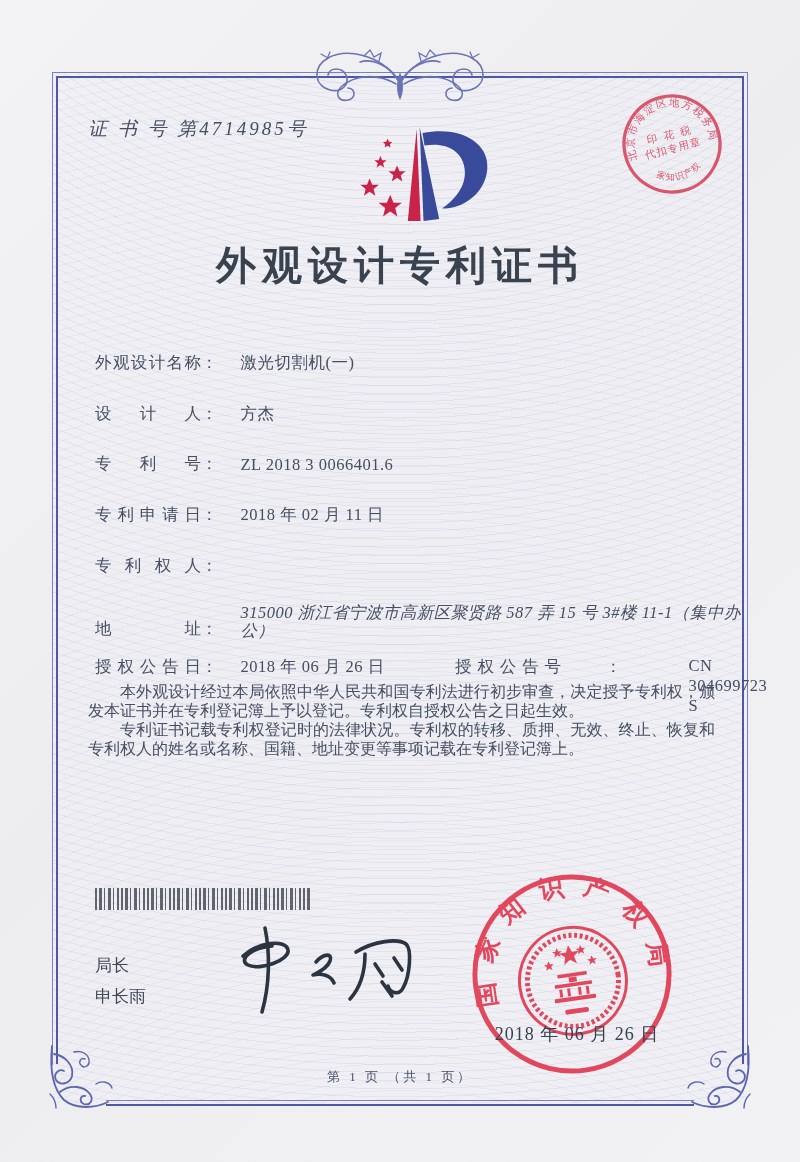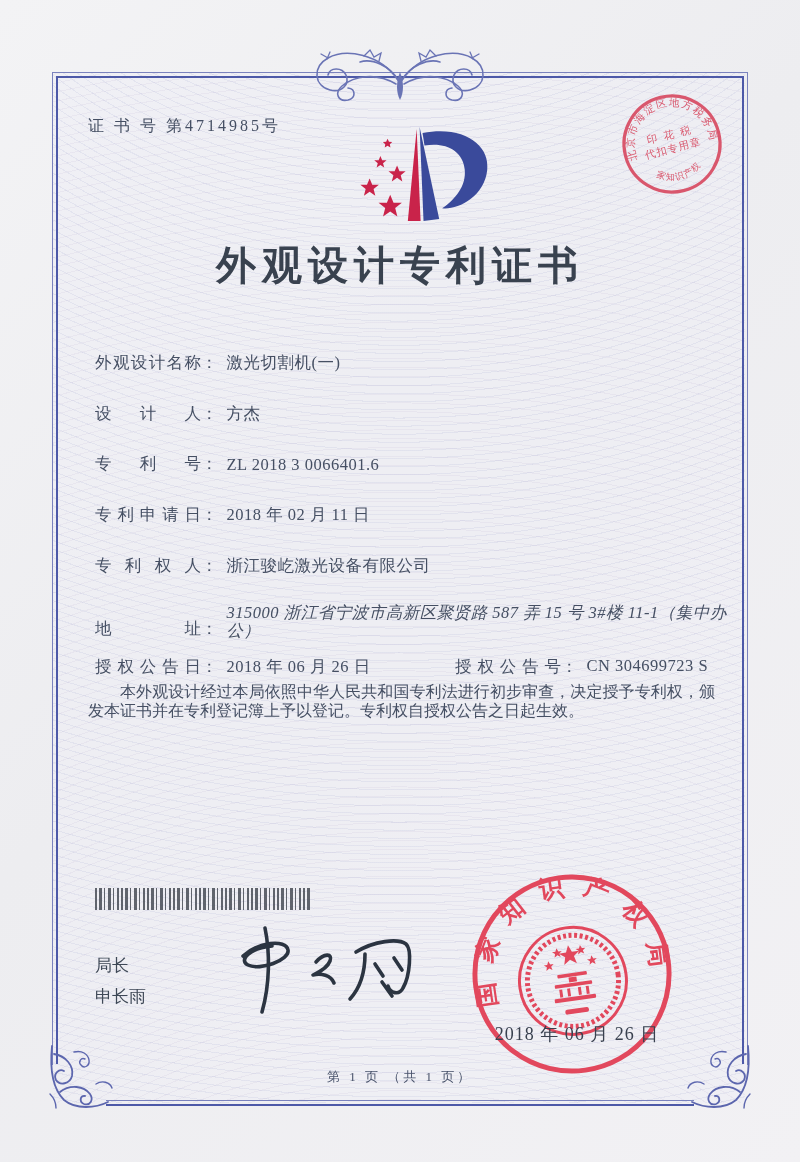--- a/index.html
+++ b/index.html
@@ -32,40 +32,40 @@
     position:absolute;left:106px;top:1100px;width:588px;height:3px;
     border-top:1px solid #7a82bd;border-bottom:2px solid #4d59a8;
   }
   .ornament{position:absolute;width:72px;height:72px;}
   .ornament.bl{left:44px;top:1040px;}
   .ornament.br{left:684px;top:1040px;transform:scaleX(-1);}
   .flourish{position:absolute;left:268px;top:42px;width:264px;height:66px;}
 
   .cert-no{
     position:absolute;left:88px;top:116px;
-    font-size:16px;letter-spacing:3px;color:#454f63;
+    font-size:19px;letter-spacing:3px;color:#454f63;font-style:italic;
   }
   .logo{position:absolute;left:302px;top:110px;width:196px;height:132px;}
   .tax-stamp{position:absolute;left:616px;top:88px;width:112px;height:112px;opacity:.92;}
 
   .title{
     position:absolute;left:0;top:238px;width:800px;text-align:center;
     font-size:40px;font-weight:600;letter-spacing:6px;color:#39424f;
   }
 
   .fields{position:absolute;left:95px;top:348px;width:625px;color:#454f63;}
   .frow{position:absolute;left:0;display:flex;align-items:flex-end;font-size:16.5px;}
   .flabel{
     width:106px;flex:0 0 106px;
     text-align:justify;text-align-last:justify;
   }
   .fcolon{flex:0 0 auto;}
-  .fvalue{margin-left:9px;letter-spacing:0.5px;}
+  .fvalue{margin-left:23px;letter-spacing:0.5px;}
   .fvalue.addr{width:503px;line-height:18px;font-style:italic;}
-  .grant-no{position:absolute;left:360px;top:0;display:flex;font-size:16.5px;}
+  .grant-no{position:absolute;left:360px;top:0;display:flex;font-size:16.5px;gap:44px;}
 
   .paras{
     position:absolute;left:88px;top:682px;width:627px;
     font-size:16px;line-height:19px;color:#454f63;text-align:justify;
   }
   .paras p{margin:0;text-indent:2em;}
 
   .barcode{
     position:absolute;left:95px;top:888px;width:215px;height:22px;
     background:repeating-linear-gradient(90deg,
@@ -196,41 +196,41 @@
       <span class="fvalue">ZL 2018 3 0066401.6</span>
     </div>
     <div class="frow" style="top:156px">
       <span class="flabel">专利申请日</span>
         <span class="fcolon">：</span>
       <span class="fvalue">2018 年 02 月 11 日</span>
     </div>
     <div class="frow" style="top:207px">
       <span class="flabel">专 利 权 人</span>
         <span class="fcolon">：</span>
-      <span class="fvalue">浙江骏屹激光设备有限公司</span>
     </div>
     <div class="frow" style="top:256px">
       <span class="flabel">地 址</span>
         <span class="fcolon">：</span>
       <span class="fvalue addr">315000 浙江省宁波市高新区聚贤路 587 弄 15 号 3#楼 11-1（集中办公）</span>
     </div>
     <div class="frow" style="top:308px;width:625px">
       <span class="flabel">授权公告日</span>
         <span class="fcolon">：</span>
       <span class="fvalue">2018 年 06 月 26 日</span>
       <span class="grant-no">
         <span class="flabel">授权公告号</span>
           <span class="fcolon">：</span>
         <span class="fvalue">CN 304699723 S</span>
       </span>
     </div>
   </div>
 
   <div class="paras">
     <p>本外观设计经过本局依照中华人民共和国专利法进行初步审查，决定授予专利权，颁发本证书并在专利登记簿上予以登记。专利权自授权公告之日起生效。</p>
+    <p>专利证书记载专利权登记时的法律状况。专利权的转移、质押、无效、终止、恢复和专利权人的姓名或名称、国籍、地址变更等事项记载在专利登记簿上。</p>
   </div>
 
   <div class="barcode"></div>
 
   <div class="signer">
     <div>局长</div>
     <div>申长雨</div>
   </div>
 
   <svg class="signature" viewBox="0 0 236 100">

